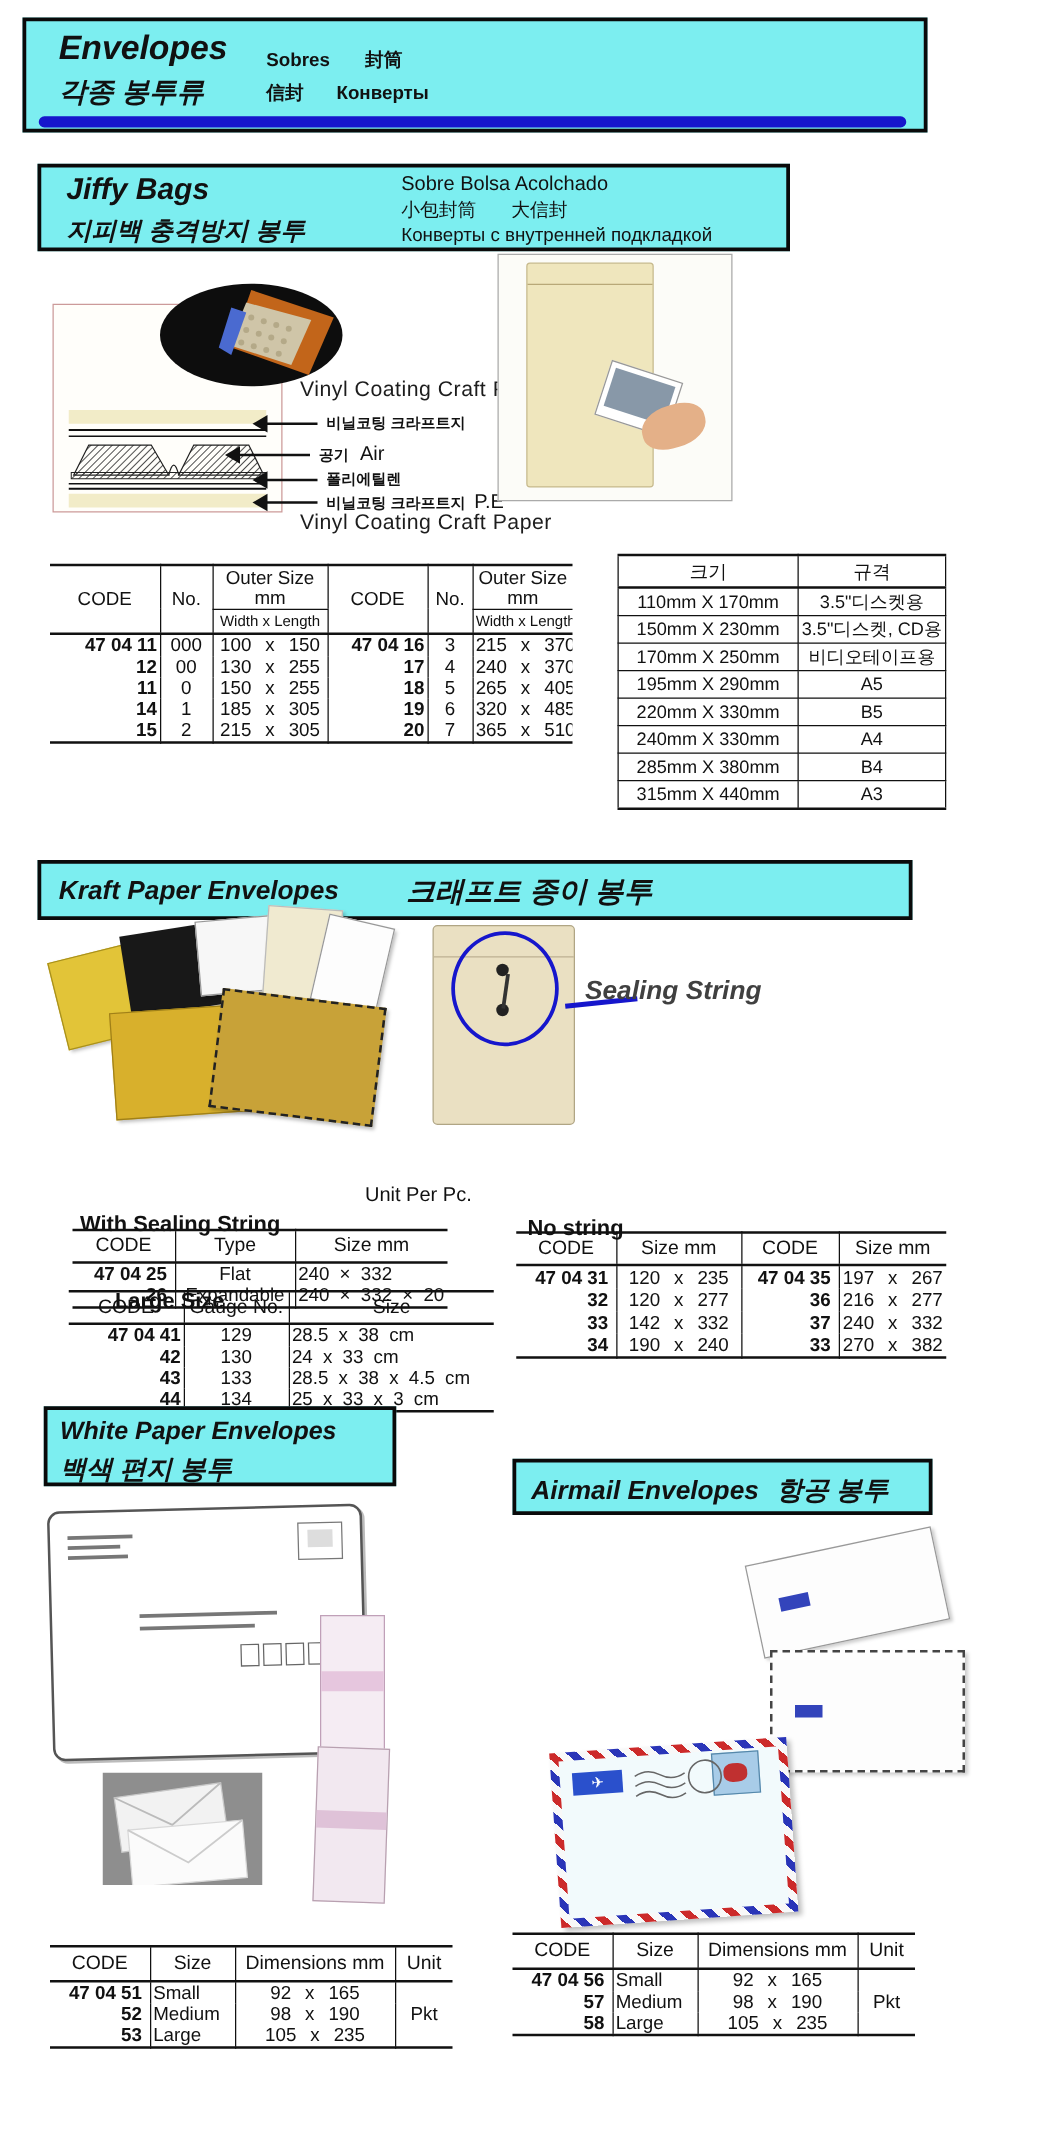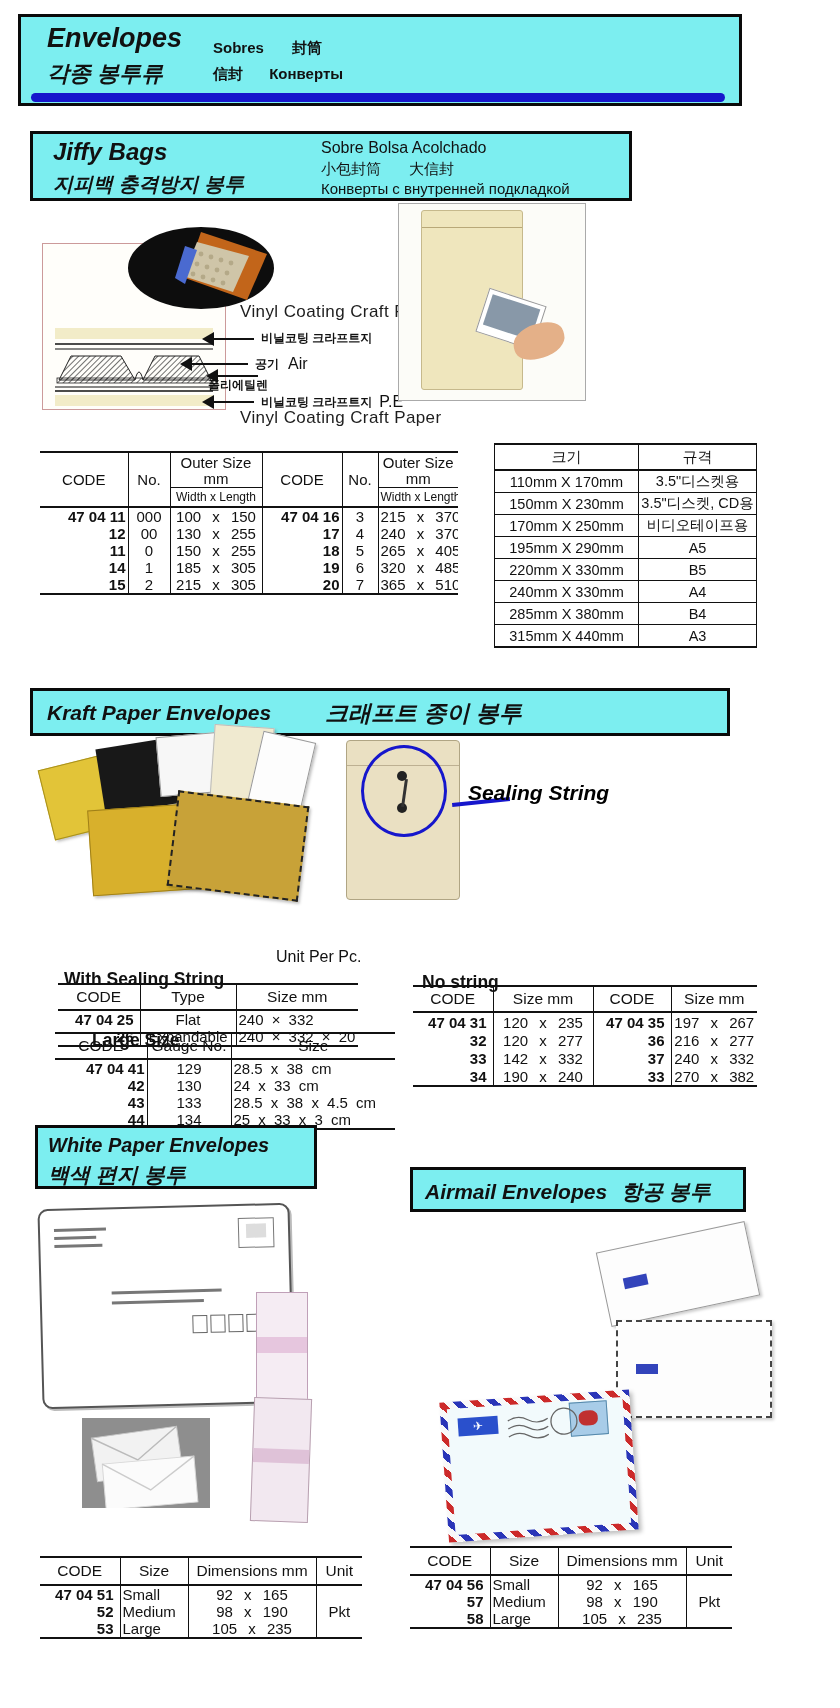--- a/index.html
+++ b/index.html
@@ -93,21 +93,21 @@
 
   .seal-env { position:absolute; left:346px; top:740px; width:112px; height:158px; background:#eae0c2;
               border:1px solid #b0a584; border-radius:4px; }
   .seal-env::before { content:""; position:absolute; left:0; right:0; top:24px; border-top:1px solid #bdb092; }
   .clasp { position:absolute; width:10px; height:10px; background:#222; border-radius:50%; }
   .string-line { position:absolute; left:56px; top:38px; width:3px; height:28px; background:#333; transform:rotate(8deg); }
   .blue-ring { position:absolute; left:14px; top:4px; width:80px; height:86px;
                border:3.5px solid #1616cc; border-radius:50%; }
   .seal-arrow { position:absolute; left:452px; top:800px; width:58px; height:3.5px; background:#1616cc;
                 transform:rotate(-6deg); }
-  .seal-label { position:absolute; left:468px; top:781px; color:#000000; font-weight:700;
+  .seal-label { position:absolute; left:468px; top:781px; color:#404040; font-weight:700;
                 font-style:italic; font-size:21px; white-space:nowrap; }
 
   
   .wp-draw { position:absolute; left:40px; top:1206px; width:248px; height:196px; background:#fff;
              border:2px solid #555; border-radius:10px; transform:rotate(-1.5deg);
              box-shadow:2px 2px 0 #bbb; }
   .line { position:absolute; height:2.5px; background:#777; }
   .stamp-box { position:absolute; right:14px; top:12px; width:34px; height:28px; border:1.5px solid #777; }
   .stamp-box i { display:block; margin:5px 7px; height:14px; background:#ddd; }
   .pcode { position:absolute; left:150px; top:108px; display:flex; gap:3px; }
@@ -207,21 +207,21 @@
   <div class="vinyl-lbl" style="left:240px; top:302px;">Vinyl Coating Craft Paper</div>
   <div class="arrow-row" style="left:208px; top:330px;">
     <span class="arr"></span>
     <span class="klbl">비닐코팅 크라프트지</span>
   </div>
   <div class="arrow-row" style="left:186px; top:355px;">
     <span class="arr" style="width:62px;"></span>
     <span class="klbl">공기</span>
     <span class="big-en">Air</span>
   </div>
-  <div class="arrow-row" style="left:208px; top:375px;flex-direction:column;">
+  <div class="arrow-row" style="left:208px; top:375px;">
     <span class="arr"></span>
     <span class="klbl">폴리에틸렌</span>
   </div>
   <div class="arrow-row" style="left:208px; top:393px;">
     <span class="arr"></span>
     <span class="klbl">비닐코팅 크라프트지</span>
     <span class="mid-en">P.E</span>
   </div>
   <div class="vinyl-lbl" style="left:240px; top:408px;">Vinyl Coating Craft Paper</div>
 
@@ -369,21 +369,21 @@
   <div class="seal-env">
     <div class="clasp" style="left:50px; top:30px;"></div>
     <div class="clasp" style="left:50px; top:62px;"></div>
     <div class="string-line"></div>
     <div class="blue-ring"></div>
   </div>
   <div class="seal-arrow"></div>
   <div class="seal-label">Sealing String</div>
 
   <div class="bold-head" style="left:64px; top:945px;">With Sealing String</div>
-  <div class="plain-note" style="left:276px; top:948px;">Unit Per Pc.</div>
+  <div class="plain-note" style="left:292px; top:948px;">Unit Per Pc.</div>
 
   <table class="tbl ws-tbl">
     <colgroup>
         <col style="width:82px">
         <col style="width:96px">
         <col style="width:122px">
       </colgroup>
     <thead>
       <tr>
         <th>CODE</th>

